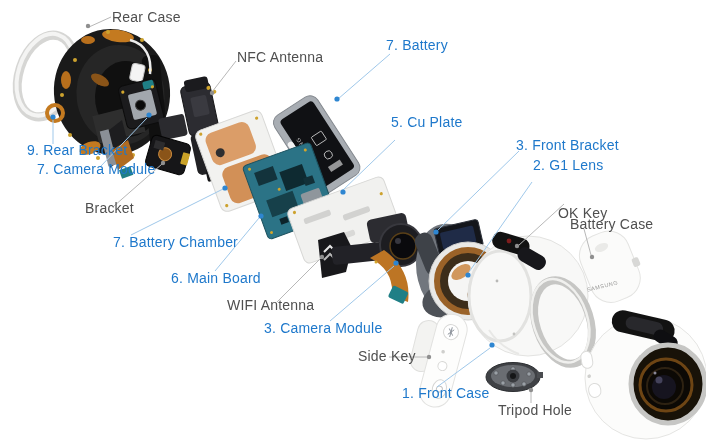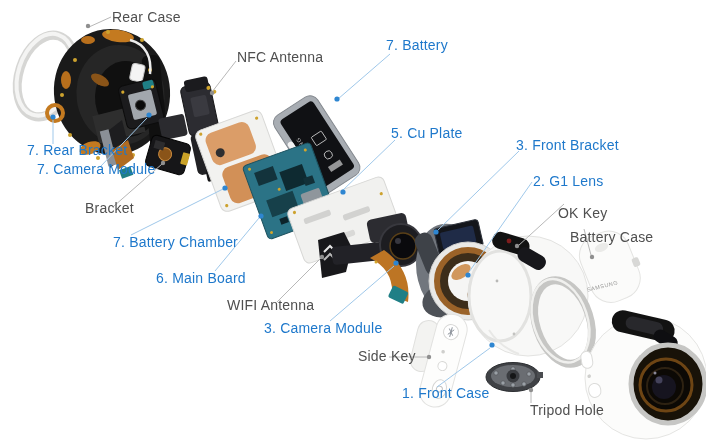--- a/index.html
+++ b/index.html
@@ -322,28 +322,28 @@
         <line class="ln-b" x1="532" y1="182" x2="469" y2="272"></line>
         <circle class="dt-b" cx="468" cy="275" r="2.6"></circle>
       </g>
 </svg>
 
   <div class="lbl lbl-gray" style="left:112px;top:12px">Rear Case</div>
   <div class="lbl lbl-gray" style="left:237px;top:52px">NFC Antenna</div>
   <div class="lbl lbl-gray" style="left:85px;top:203px">Bracket</div>
   <div class="lbl lbl-gray" style="left:227px;top:300px">WIFI Antenna</div>
   <div class="lbl lbl-gray" style="left:558px;top:208px">OK Key</div>
-  <div class="lbl lbl-gray" style="left:570px;top:232px">Battery Case</div>
+  <div class="lbl lbl-gray" style="left:570px;top:219px">Battery Case</div>
   <div class="lbl lbl-gray" style="left:358px;top:351px">Side Key</div>
-  <div class="lbl lbl-gray" style="left:530px;top:405px">Tripod Hole</div>
-
-  <div class="lbl lbl-blue" style="left:27px;top:145px">7. Rear Bracket</div>
+  <div class="lbl lbl-gray" style="left:498px;top:405px">Tripod Hole</div>
+
+  <div class="lbl lbl-blue" style="left:27px;top:145px">9. Rear Bracket</div>
   <div class="lbl lbl-blue" style="left:37px;top:164px">7. Camera Module</div>
   <div class="lbl lbl-blue" style="left:113px;top:237px">7. Battery Chamber</div>
-  <div class="lbl lbl-blue" style="left:156px;top:273px">6. Main Board</div>
+  <div class="lbl lbl-blue" style="left:171px;top:273px">6. Main Board</div>
   <div class="lbl lbl-blue" style="left:264px;top:323px">3. Camera Module</div>
   <div class="lbl lbl-blue" style="left:402px;top:388px">1. Front Case</div>
   <div class="lbl lbl-blue" style="left:386px;top:40px">7. Battery</div>
-  <div class="lbl lbl-blue" style="left:391px;top:128px">5. Cu Plate</div>
+  <div class="lbl lbl-blue" style="left:391px;top:117px">5. Cu Plate</div>
   <div class="lbl lbl-blue" style="left:516px;top:140px">3. Front Bracket</div>
-  <div class="lbl lbl-blue" style="left:533px;top:176px">2. G1 Lens</div>
+  <div class="lbl lbl-blue" style="left:533px;top:160px">2. G1 Lens</div>
 
 </div>
 
 </body></html>

